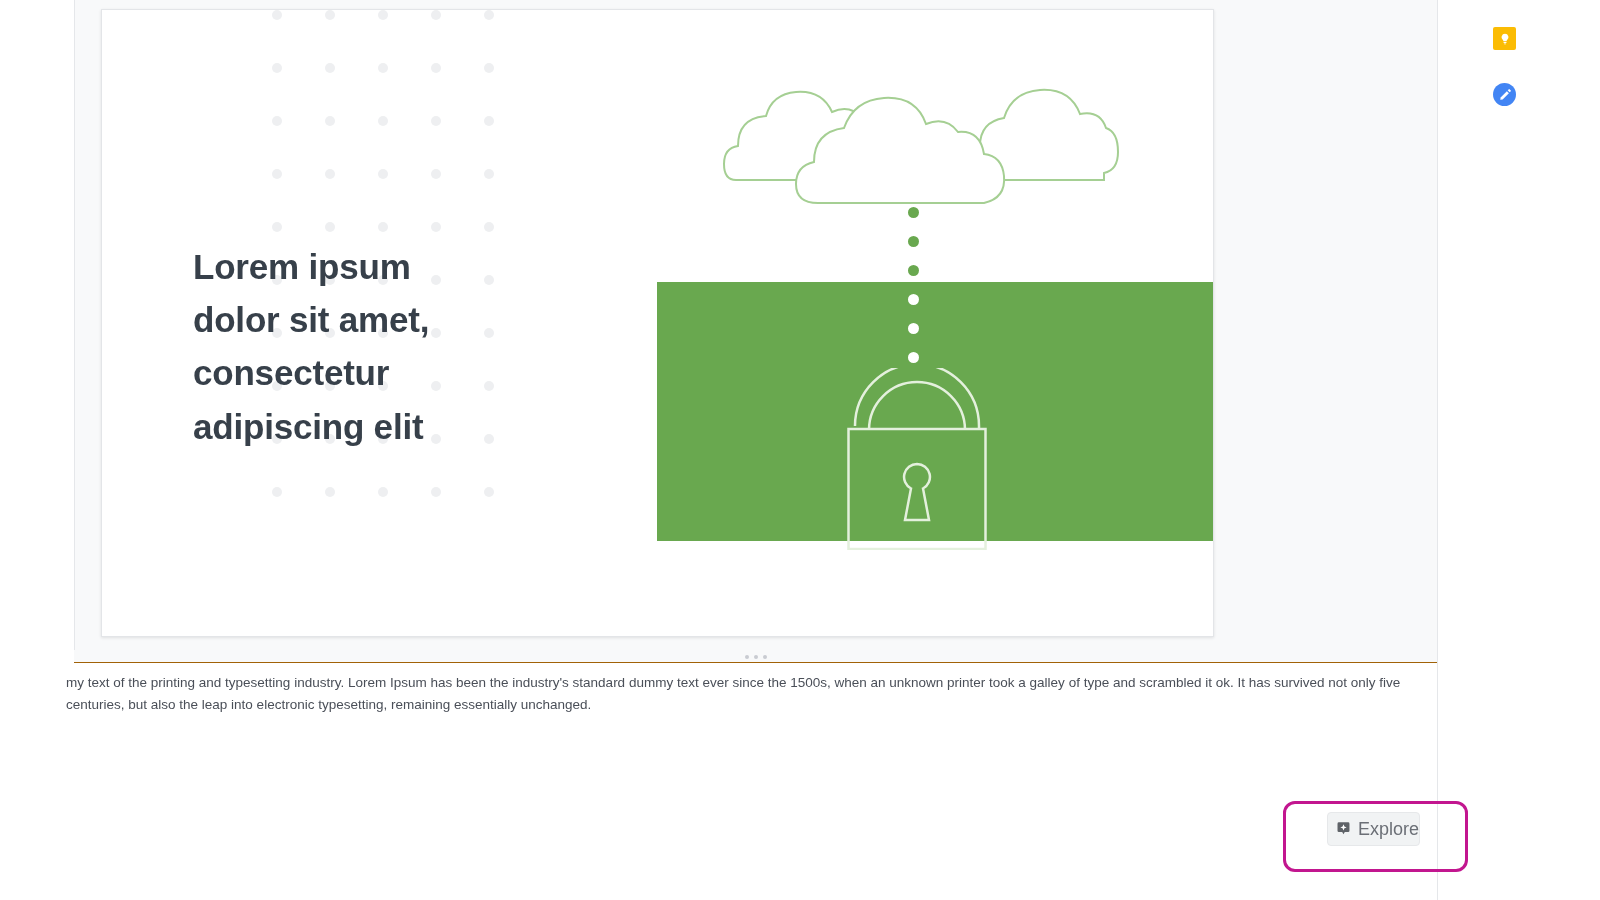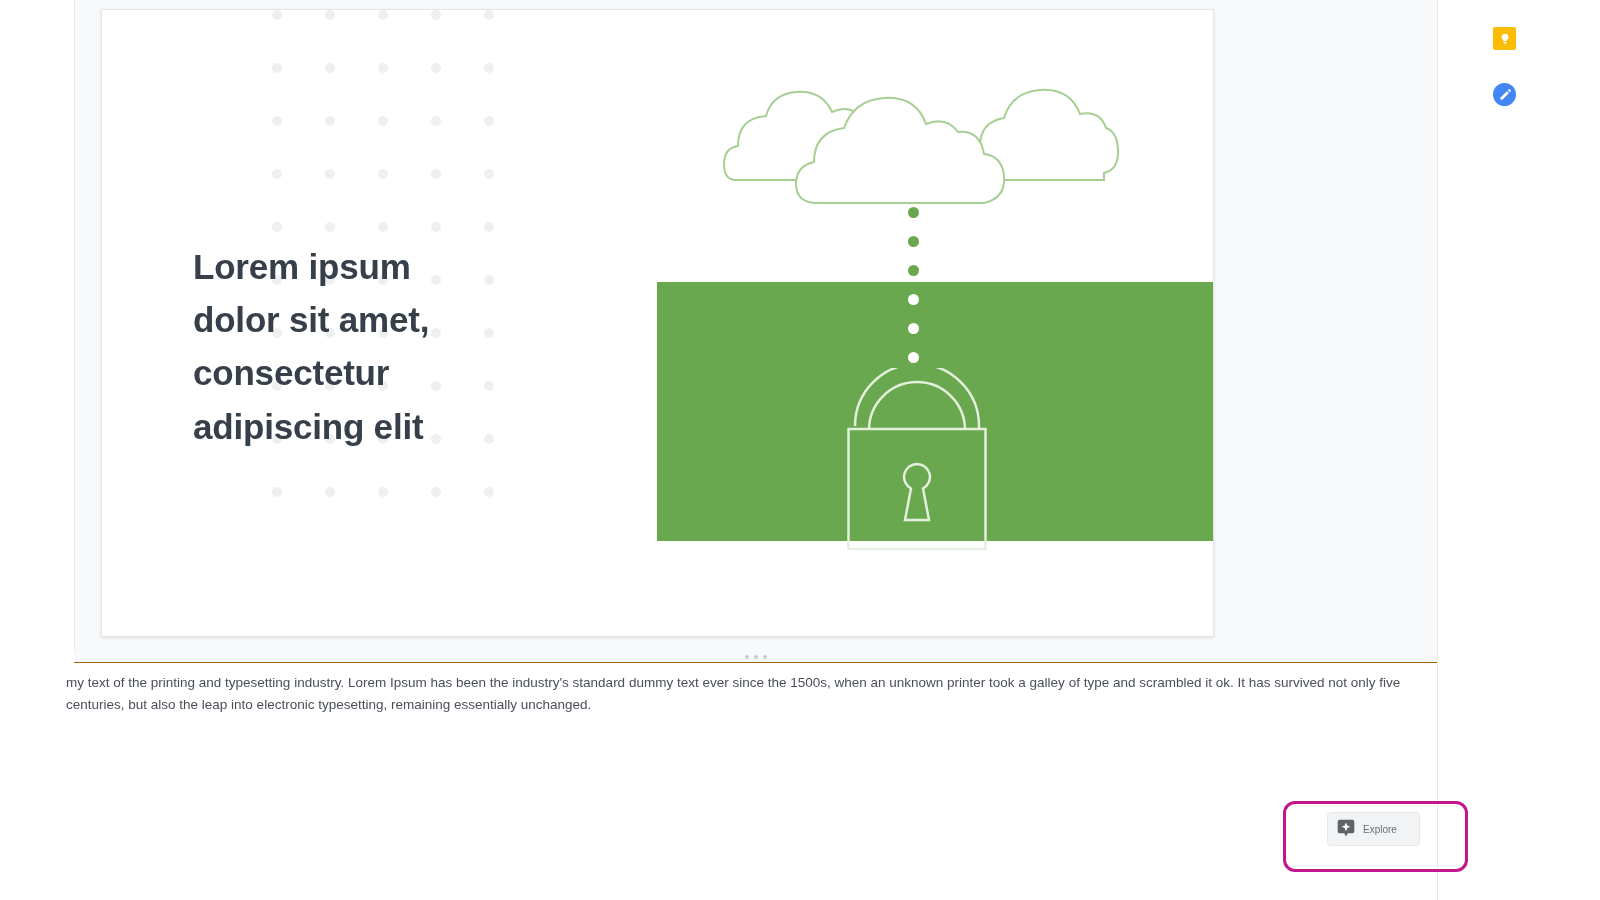--- a/index.html
+++ b/index.html
@@ -163,21 +163,21 @@
     left: 1327px; top: 812px;
     width: 93px; height: 34px;
     background: #f1f3f4;
     border: 1px solid #e6e8ea;
     border-radius: 4px;
     display: flex; align-items: center; gap: 8px;
     padding-left: 9px;
     cursor: pointer;
   }
   .explore-btn .label {
-    font-size: 10px;
+    font-size: 18px;
     color: #6b6f76;
   }
   .explore-icon { width: 18px; height: 20px; display: block; }
 
   
   .highlight-box {
     position: absolute;
     left: 1283px; top: 801px;
     width: 185px; height: 71px;
     border: 3px solid #c2168f;

